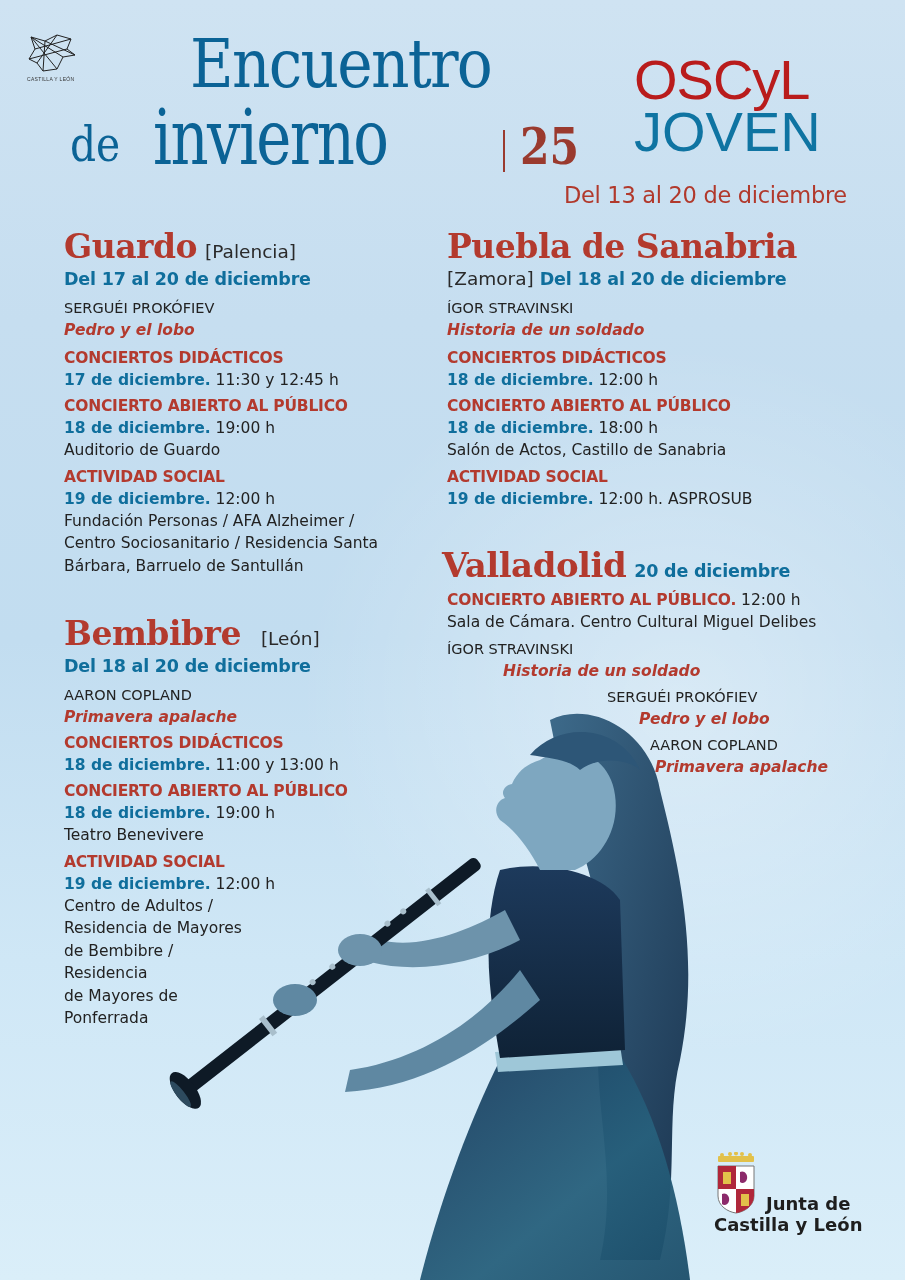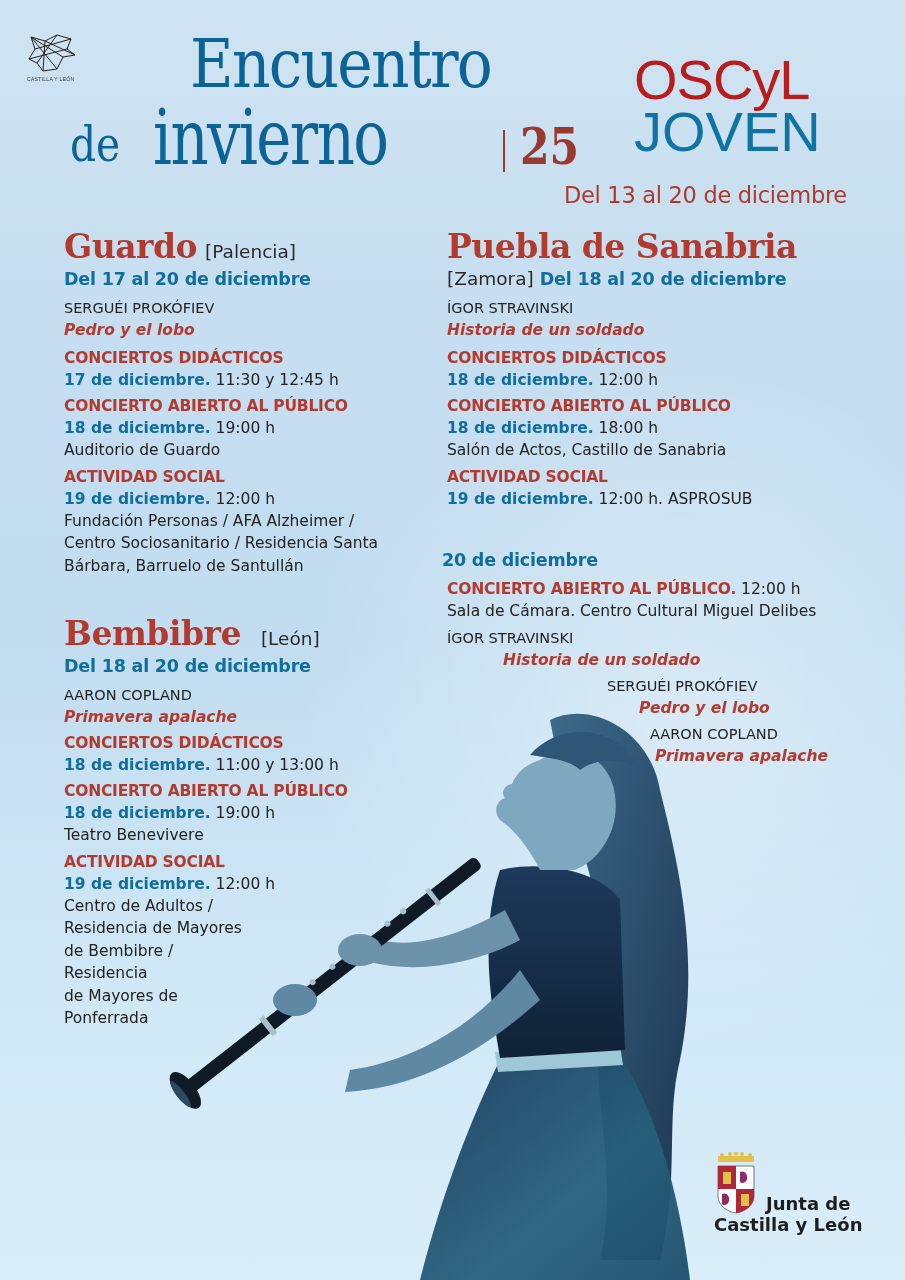--- a/index.html
+++ b/index.html
@@ -205,20 +205,21 @@
   <div class="sect">CONCIERTO ABIERTO AL PÚBLICO</div>
   <div class="when"><span class="d">18 de diciembre.</span><span> 18:00 h</span></div>
   <div class="place">Salón de Actos, Castillo de Sanabria</div>
   <div class="gap4"></div>
   <div class="sect">ACTIVIDAD SOCIAL</div>
   <div class="when"><span class="d">19 de diciembre.</span><span> 12:00 h. ASPROSUB</span></div>
 </div>
 
 <div class="col" style="left:442px; top:548px; width:440px;">
   <div style="display:flex; align-items:baseline; gap:8px;">
+    <span class="city" style="font-size:34px;">Valladolid</span>
     <span class="range">20 de diciembre</span>
   </div>
   <div style="margin-left:5px; margin-top:6px;">
     <div class="when"><span class="sect">CONCIERTO ABIERTO AL PÚBLICO.</span><span> 12:00 h</span></div>
     <div class="place">Sala de Cámara. Centro Cultural Miguel Delibes</div>
     <div class="gap4"></div>
     <div class="composer">ÍGOR STRAVINSKI</div>
     <div class="work" style="margin-left:56px;">Historia de un soldado</div>
     <div class="gap4"></div>
     <div class="composer" style="margin-left:160px;">SERGUÉI PROKÓFIEV</div>

